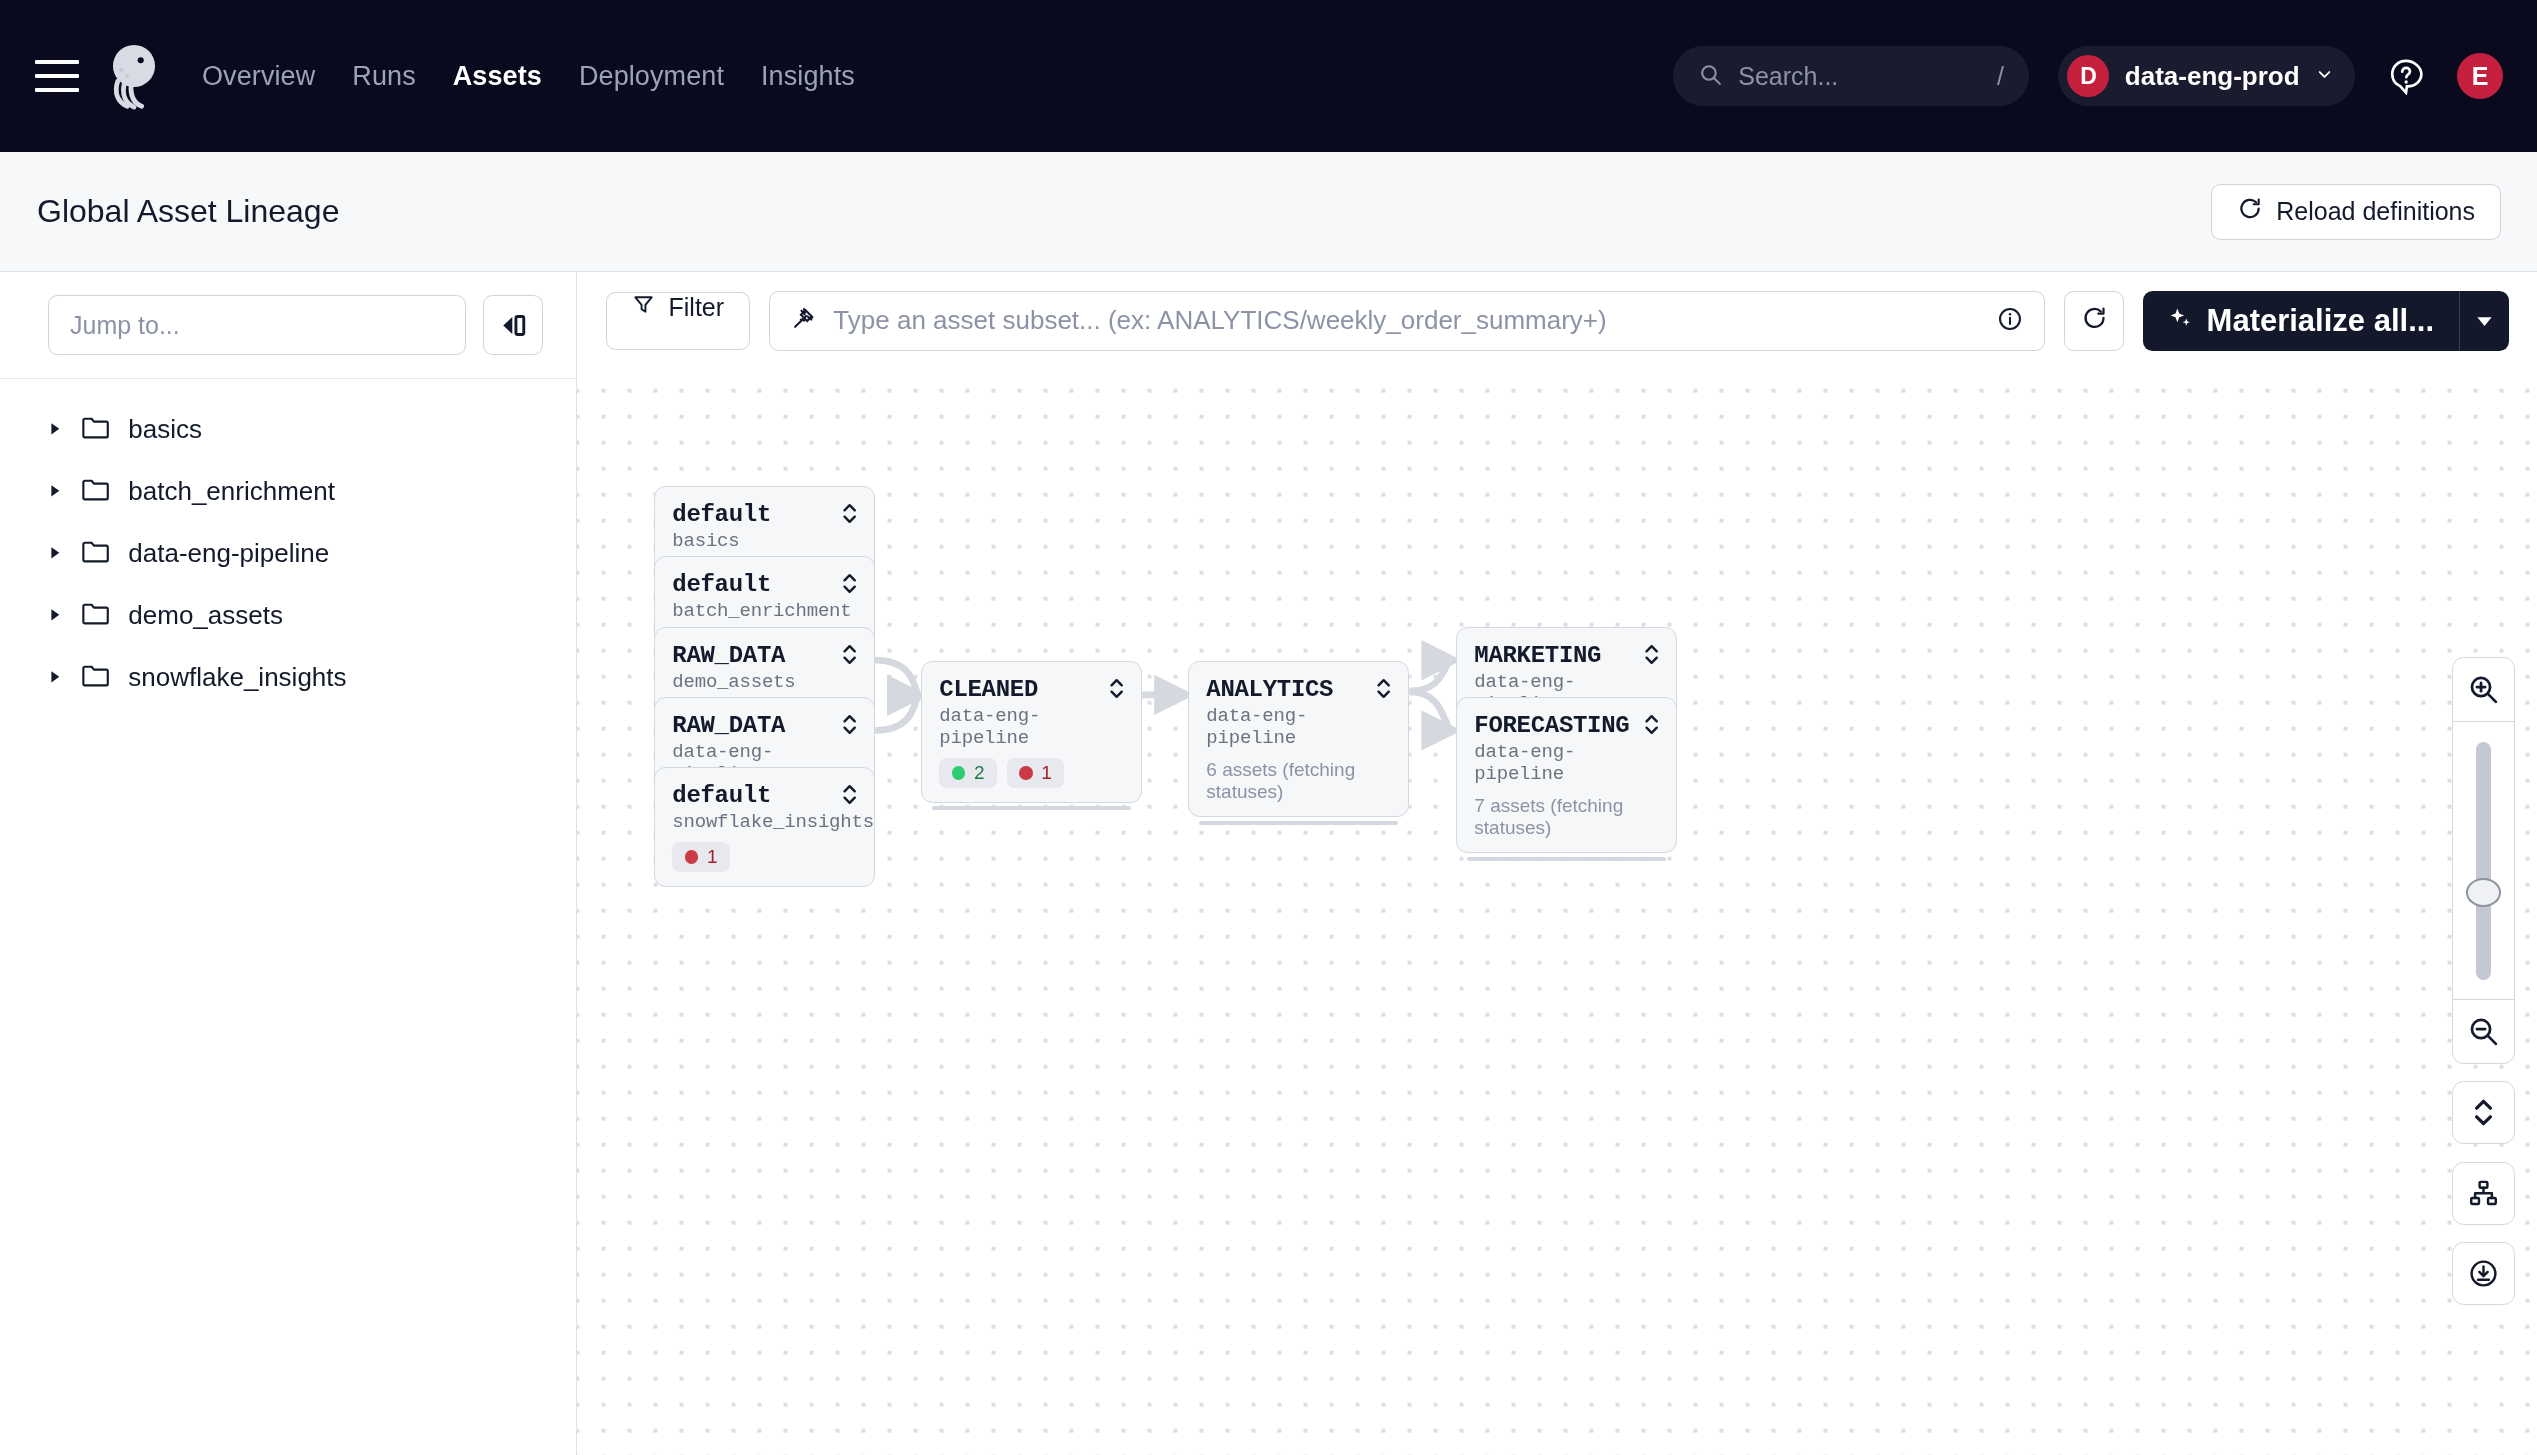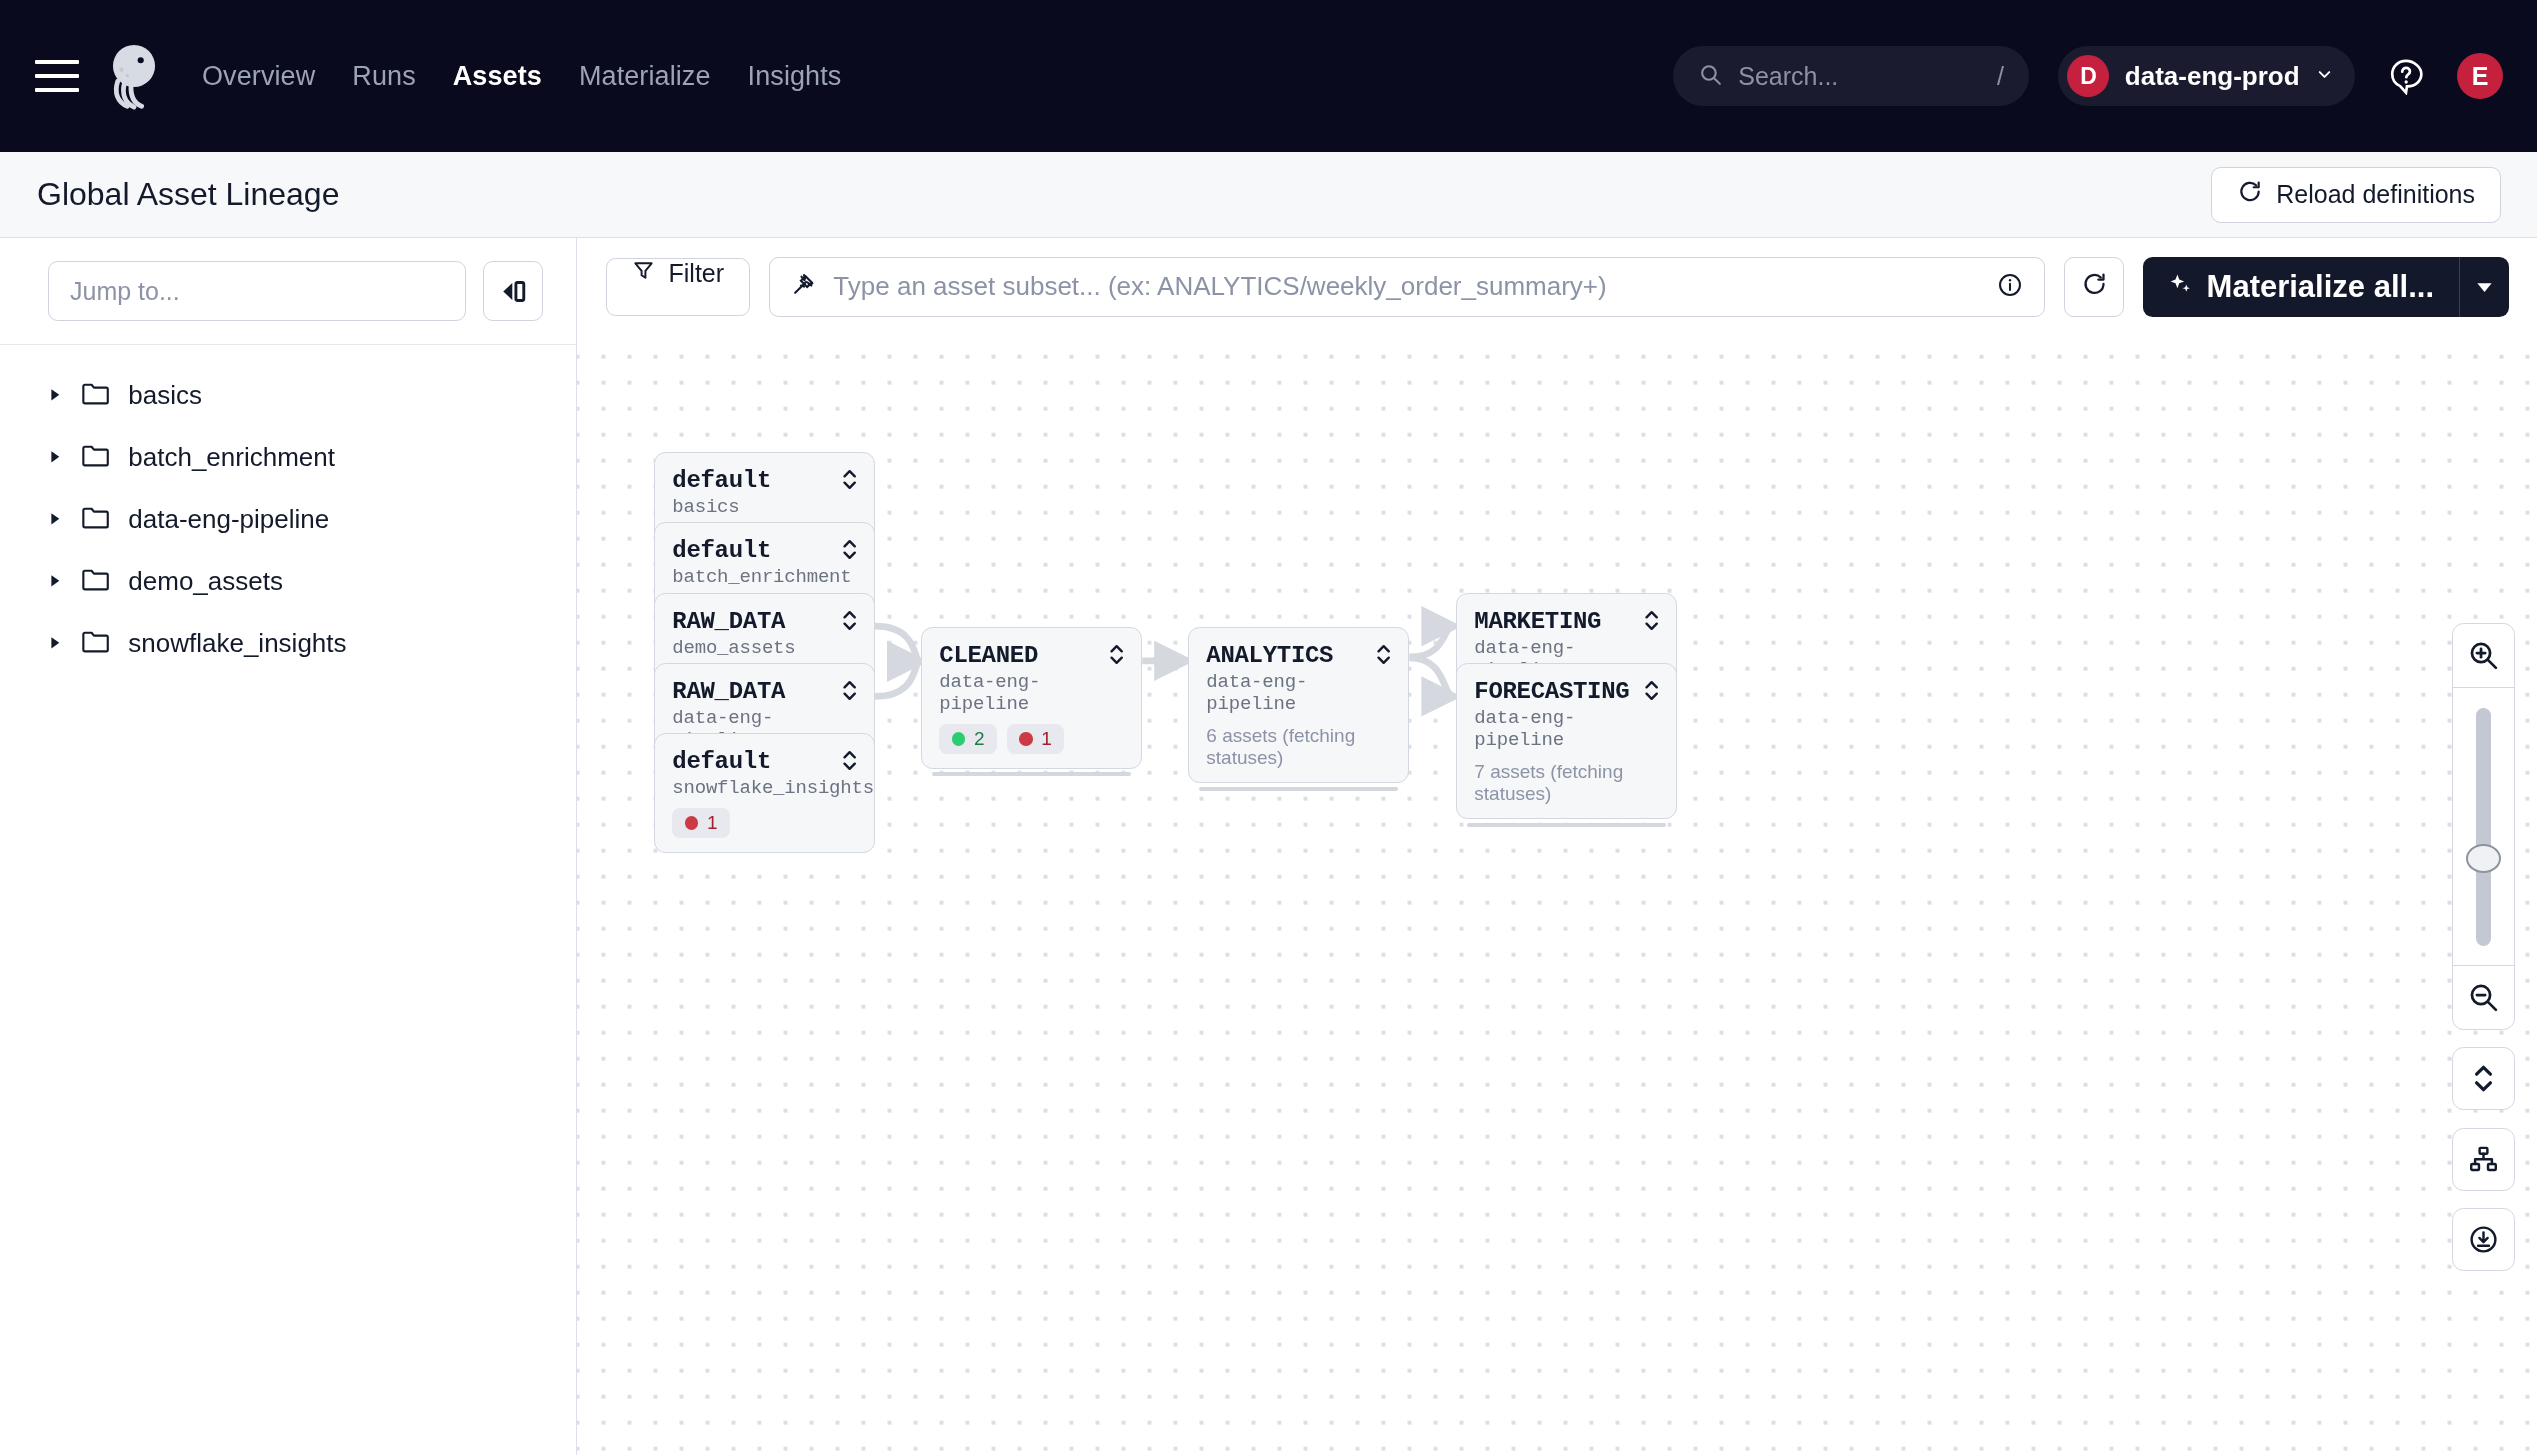--- a/index.html
+++ b/index.html
@@ -45,21 +45,21 @@
     width:42px;height:42px;border-radius:50%;background:#C5203E;
     color:#fff;font-size:23px;font-weight:700;display:flex;align-items:center;justify-content:center;
   }
   #orgpill .orgname { color:#ffffff; font-size:26px; font-weight:700; }
   #helpbtn { width:44px;height:44px; cursor:pointer; display:flex;align-items:center;justify-content:center;}
   #avatar { width:46px;height:46px;border-radius:50%;background:#C5203E;color:#fff;font-size:25px;font-weight:700;
             display:flex;align-items:center;justify-content:center;cursor:pointer;}
 
   
   #pageheader {
-    height: 86px; background:#F7F8FA; border-bottom:1px solid #DDE0E8;
+    height: 120px; background:#F7F8FA; border-bottom:1px solid #DDE0E8;
     display:flex; align-items:center; padding: 0 37px;
   }
   #pagetitle { font-size: 32px; color:#131A2B; font-weight:400; }
   #reloadbtn {
     margin-left:auto; height:56px; border:1px solid #CFD3DD; border-radius:9.6px; background:#ffffff;
     display:flex; align-items:center; gap:13.5px; padding: 0 25px; cursor:pointer;
     font-size:25px; color:#131A2B;
   }
 
   
@@ -161,21 +161,21 @@
       <path d="M14 40 C10 52, 14 62, 24 66" stroke="#D7DBE4" stroke-width="5" fill="none" stroke-linecap="round"></path>
       <path d="M21 42 C18 54, 22 63, 31 67" stroke="#D7DBE4" stroke-width="5" fill="none" stroke-linecap="round"></path>
       <path d="M28 43 C27 55, 31 63, 39 66" stroke="#D7DBE4" stroke-width="5" fill="none" stroke-linecap="round"></path>
     </svg>
   </div>
 
   <div class="navlinks">
     <div class="navlink">Overview</div>
     <div class="navlink">Runs</div>
     <div class="navlink active">Assets</div>
-    <div class="navlink">Materialize</div>
+    <div class="navlink">Deployment</div>
     <div class="navlink">Insights</div>
   </div>
 
   <div id="topright">
     <div id="searchbox">
       <span>
         <svg width="25" height="25" viewBox="0 0 24 24" fill="none" stroke="#8C93A6" stroke-width="2">
           <circle cx="10.5" cy="10.5" r="6.5"></circle>
             <line x1="15.5" y1="15.5" x2="21" y2="21" stroke-linecap="round"></line>
         </svg>

